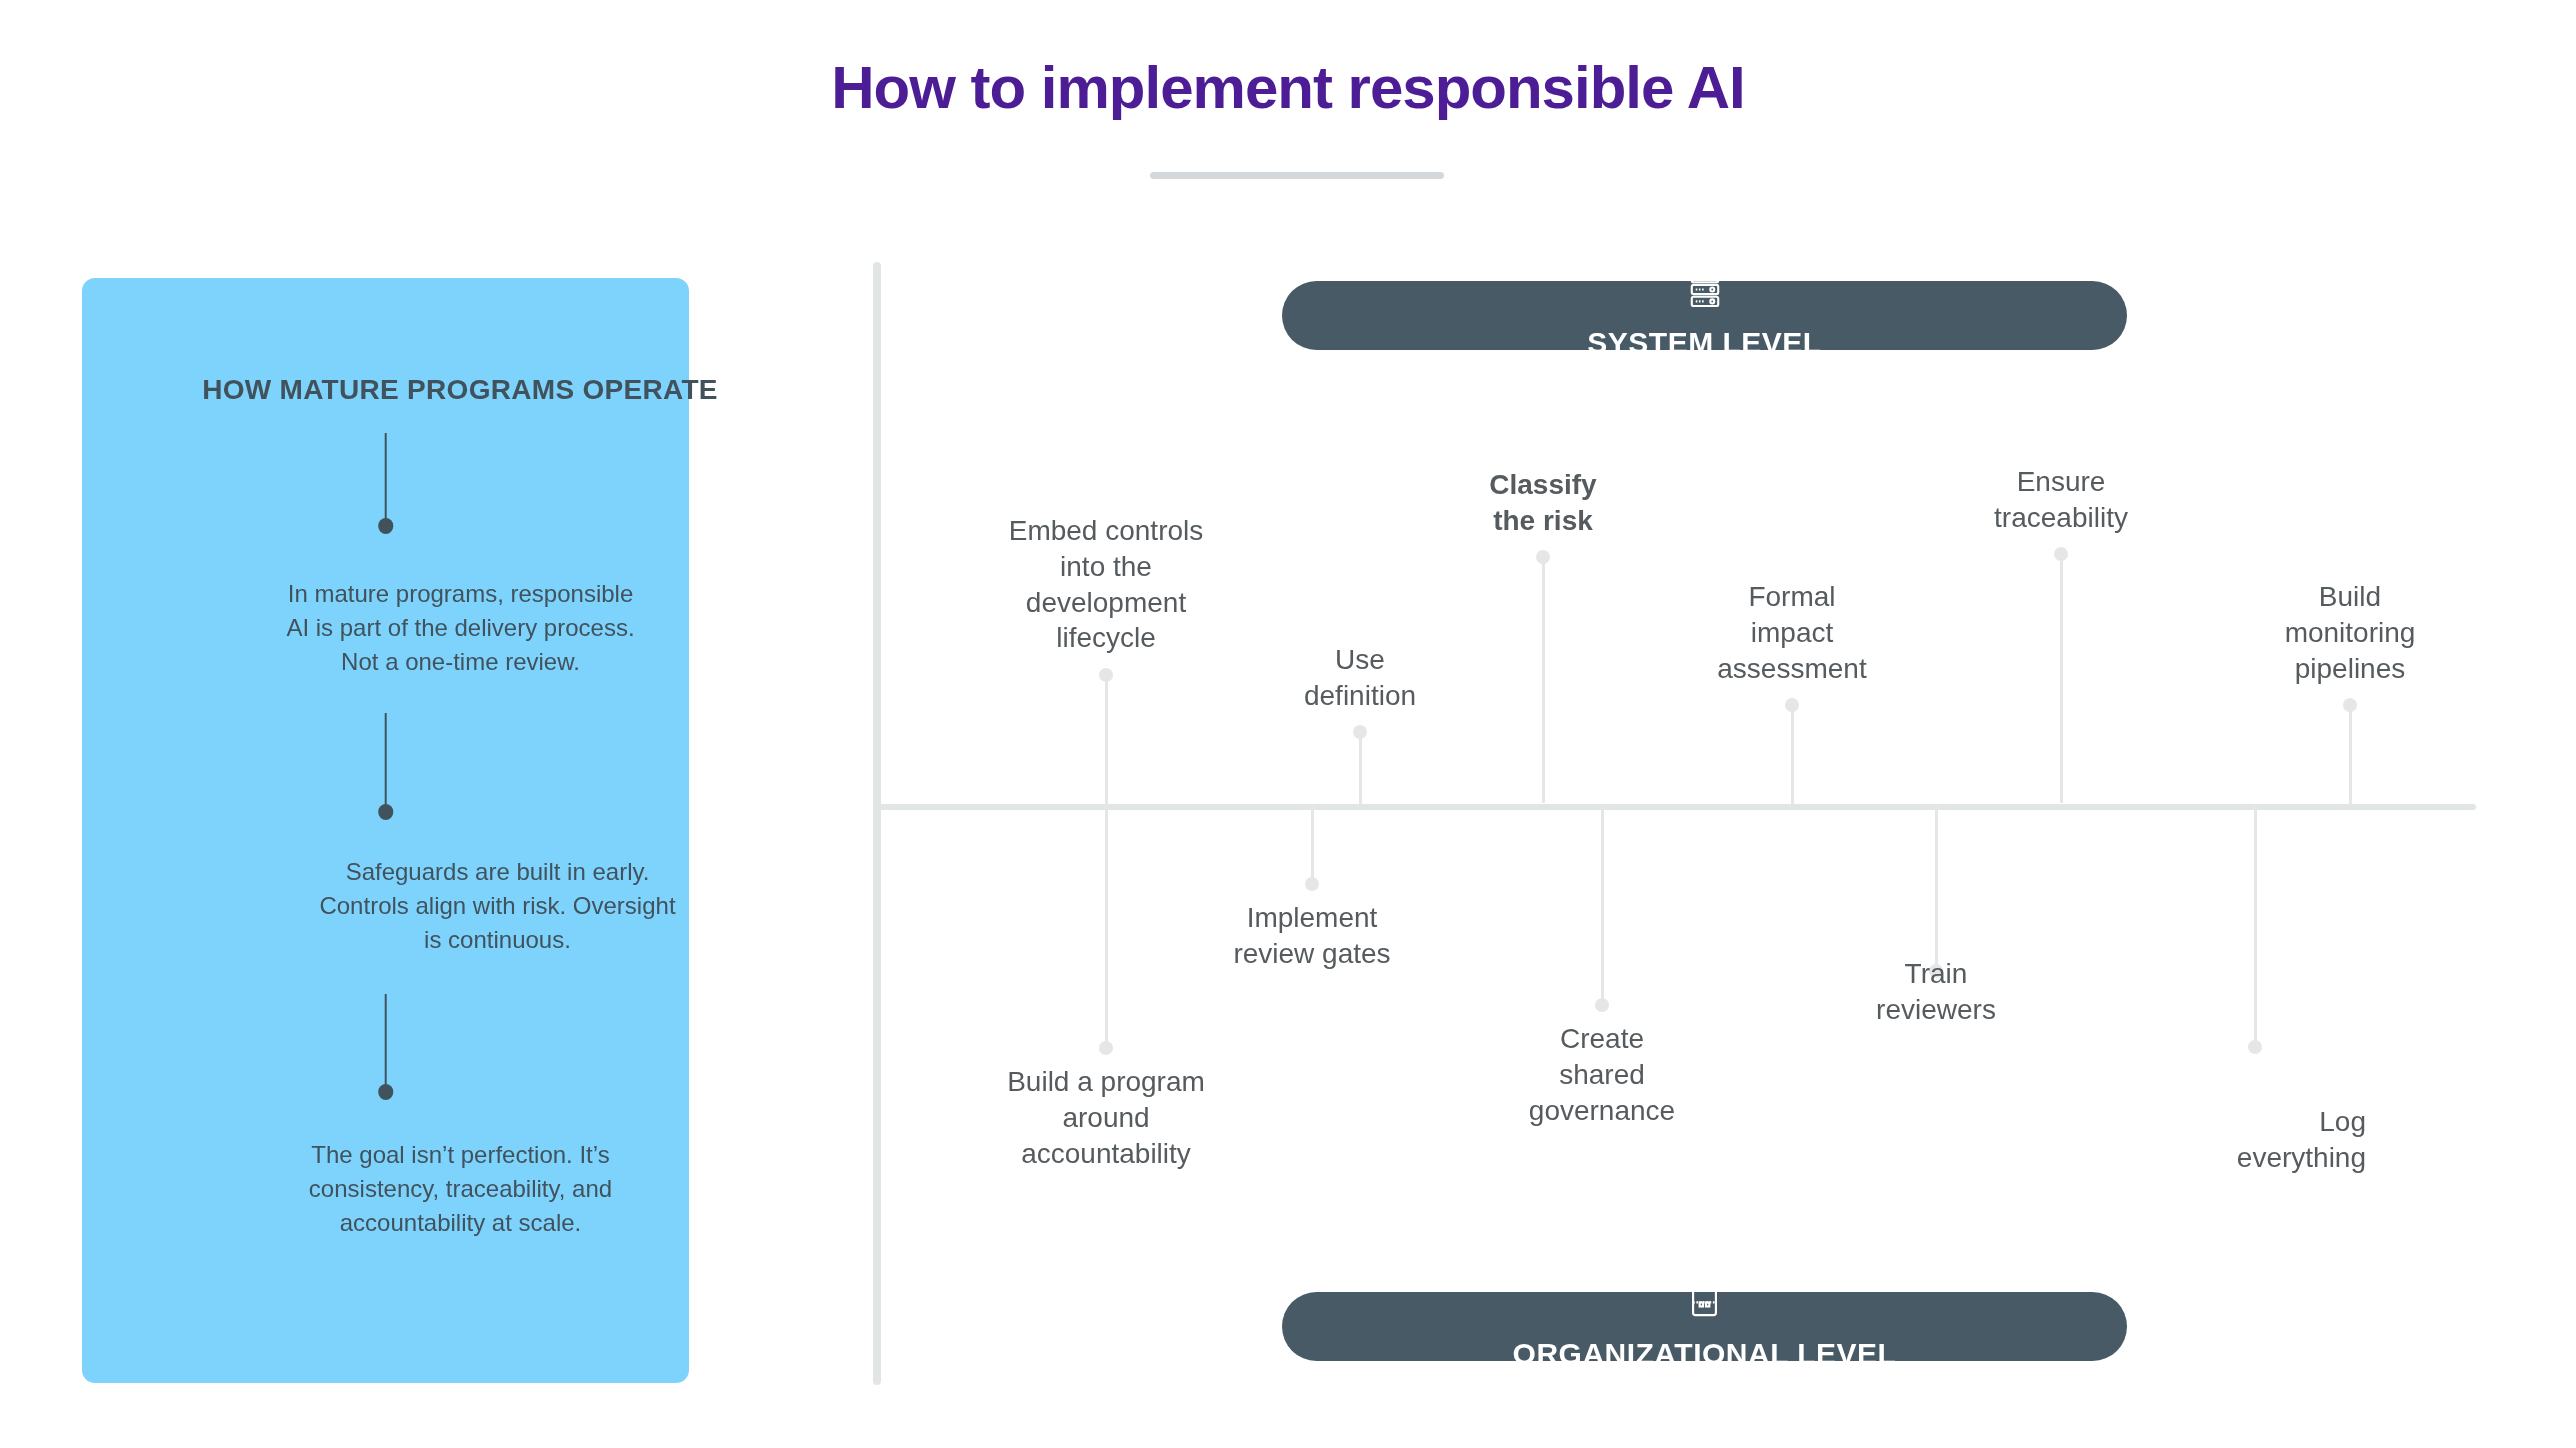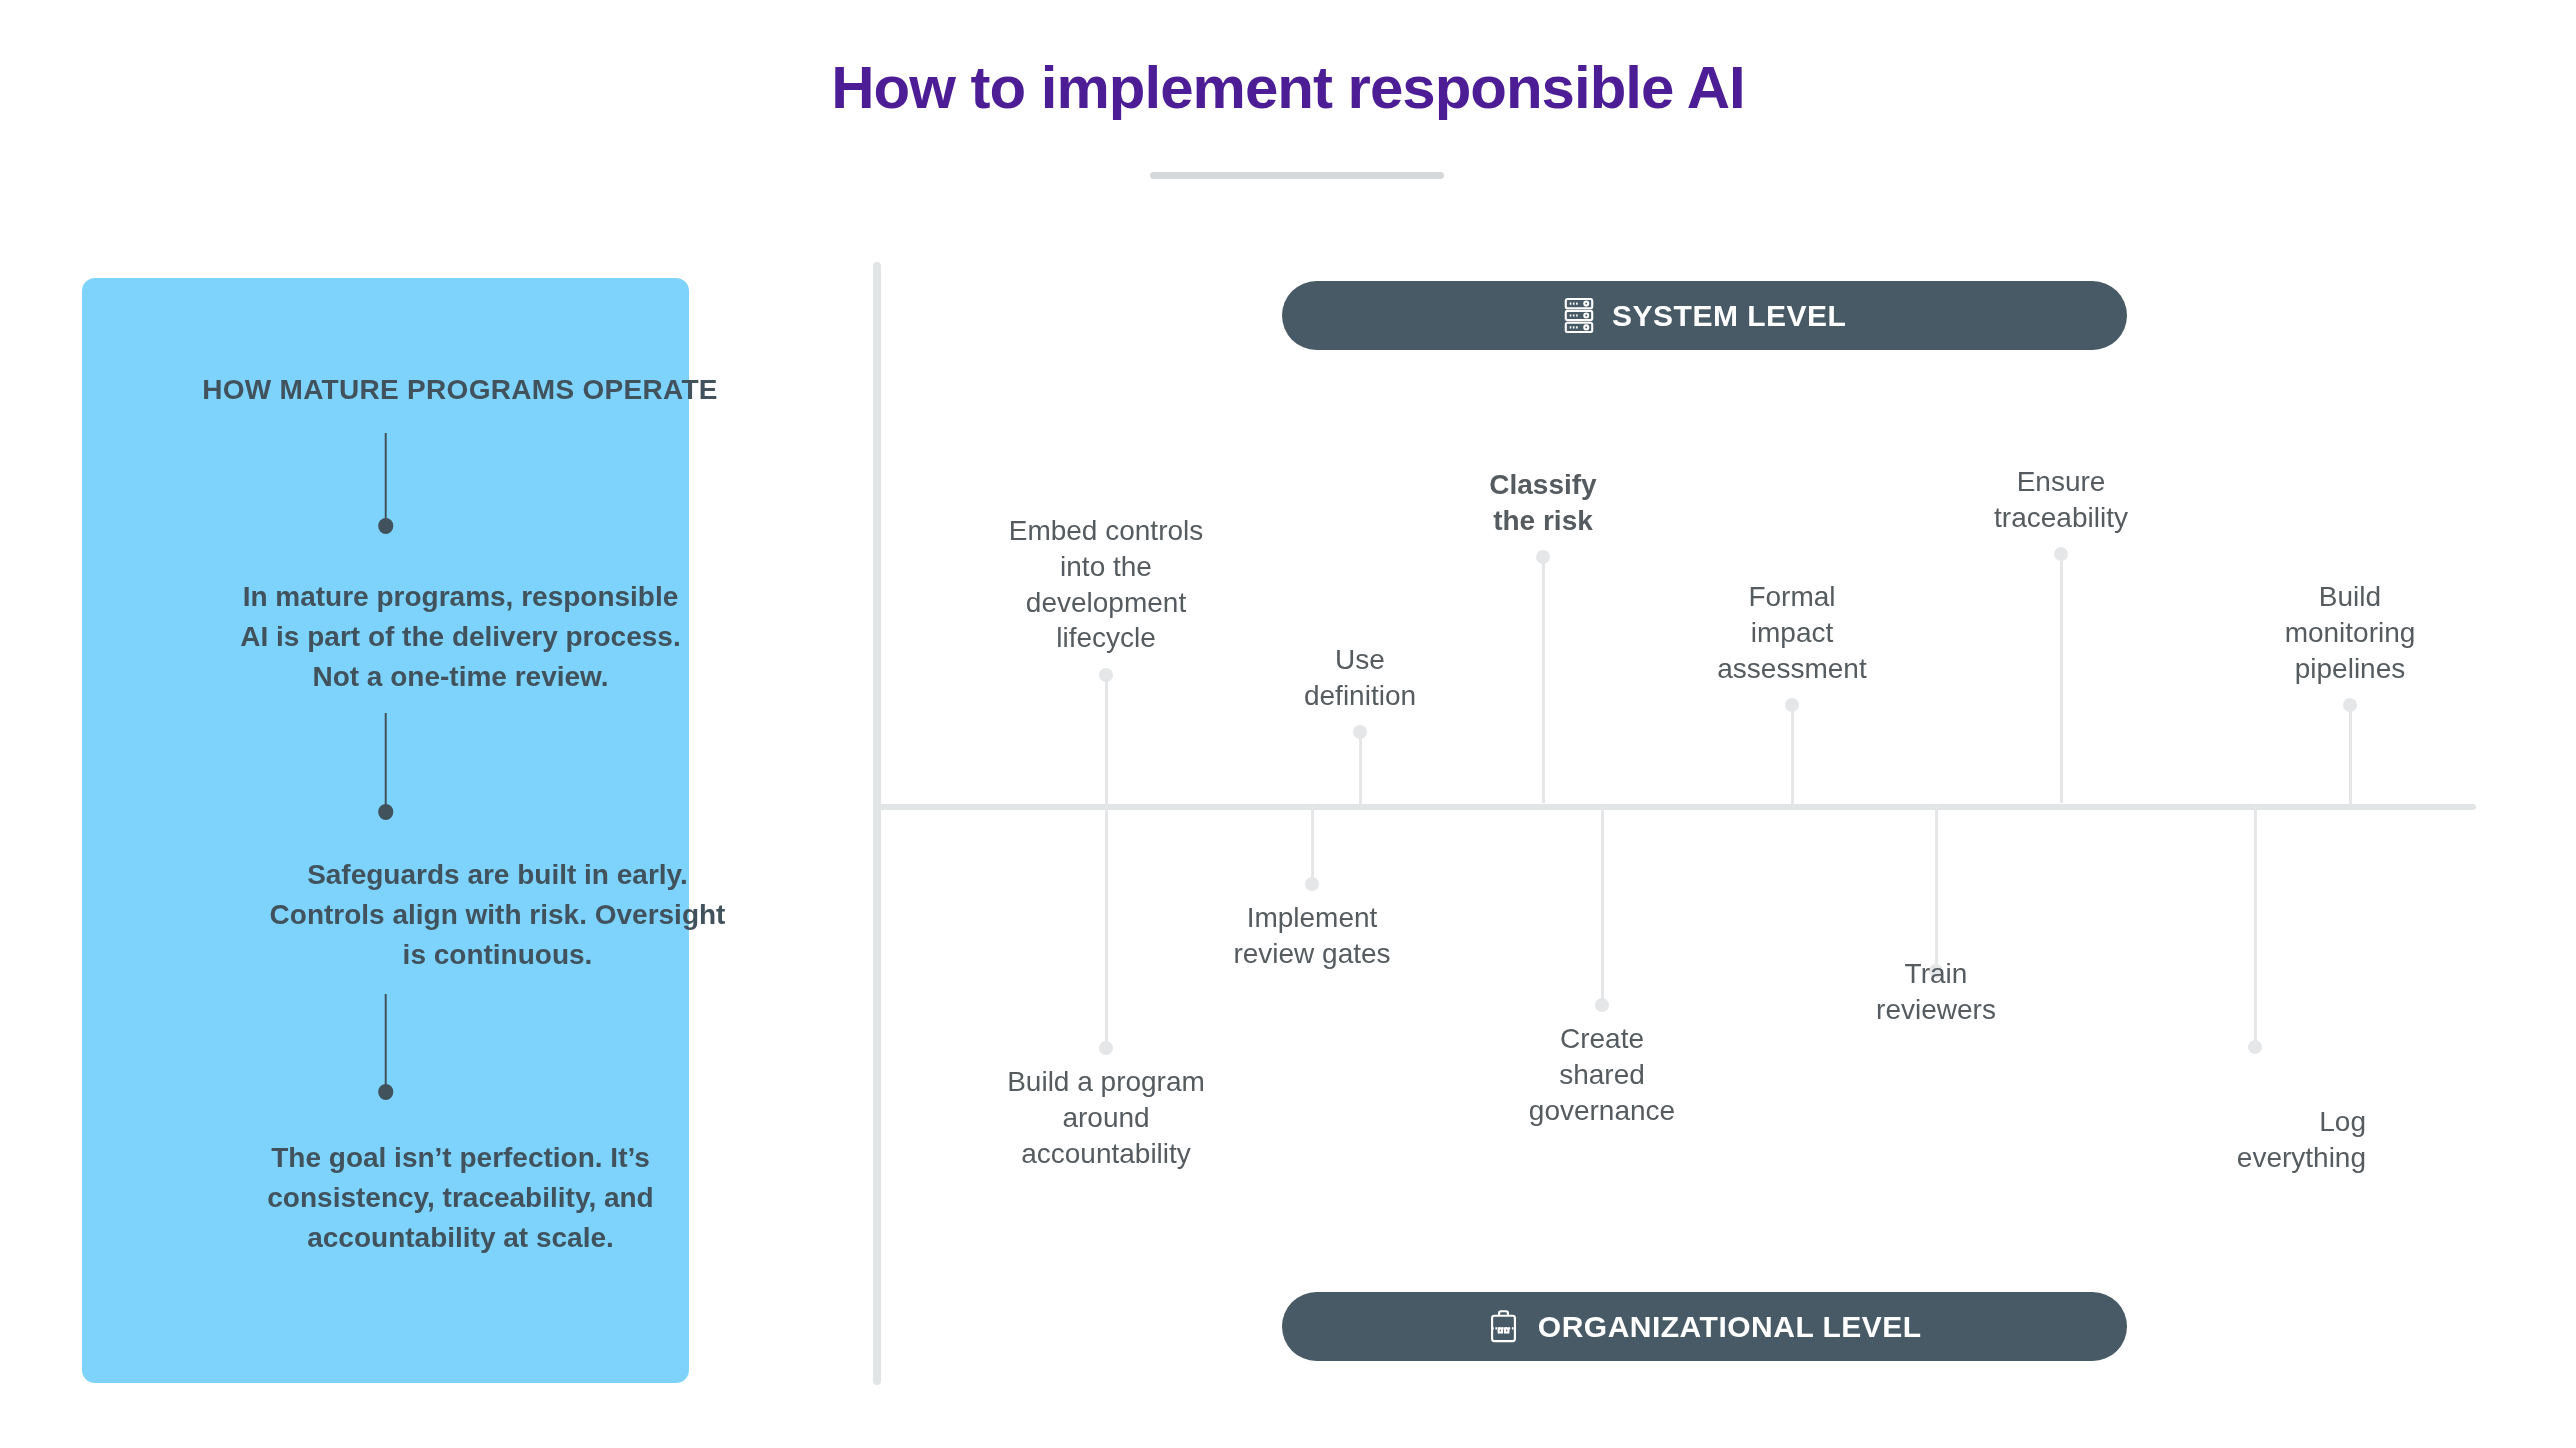--- a/index.html
+++ b/index.html
@@ -60,27 +60,26 @@
     letter-spacing: 0.3px;
     line-height: 1.35;
     color: #41525d;
   }
   .maturity-step {
     position: absolute;
     width: 757px;
     text-align: center;
   }
   .maturity-text {
-    font-size: 28px;
+    font-size: 24px;
     line-height: 1.42;
     color: #41525d;
     padding: 0 96px;
     box-sizing: border-box;
     white-space: pre-line;
-    font-weight: bold;
   }
   .connector {
     position: absolute;
     left: 50%;
     transform: translateX(-50%);
     width: 2.6px;
     background: #41525d;
   }
   .connector-dot {
     position: absolute;
@@ -118,20 +117,21 @@
     position: absolute;
     left: 1282px;
     width: 845px;
     height: 69px;
     background: #475a65;
     border-radius: 35px;
     display: flex;
     align-items: center;
     justify-content: center;
     gap: 17.5px;
+    flex-direction: column;
   }
   #system-pill { top: 281px; }
   #organizational-pill { top: 1292px; }
   .pill-label {
     font-size: 30px;
     font-weight: bold;
     color: #ffffff;
     letter-spacing: 0.5px;
   }
   .pill-icon { display: flex; align-items: center; }

